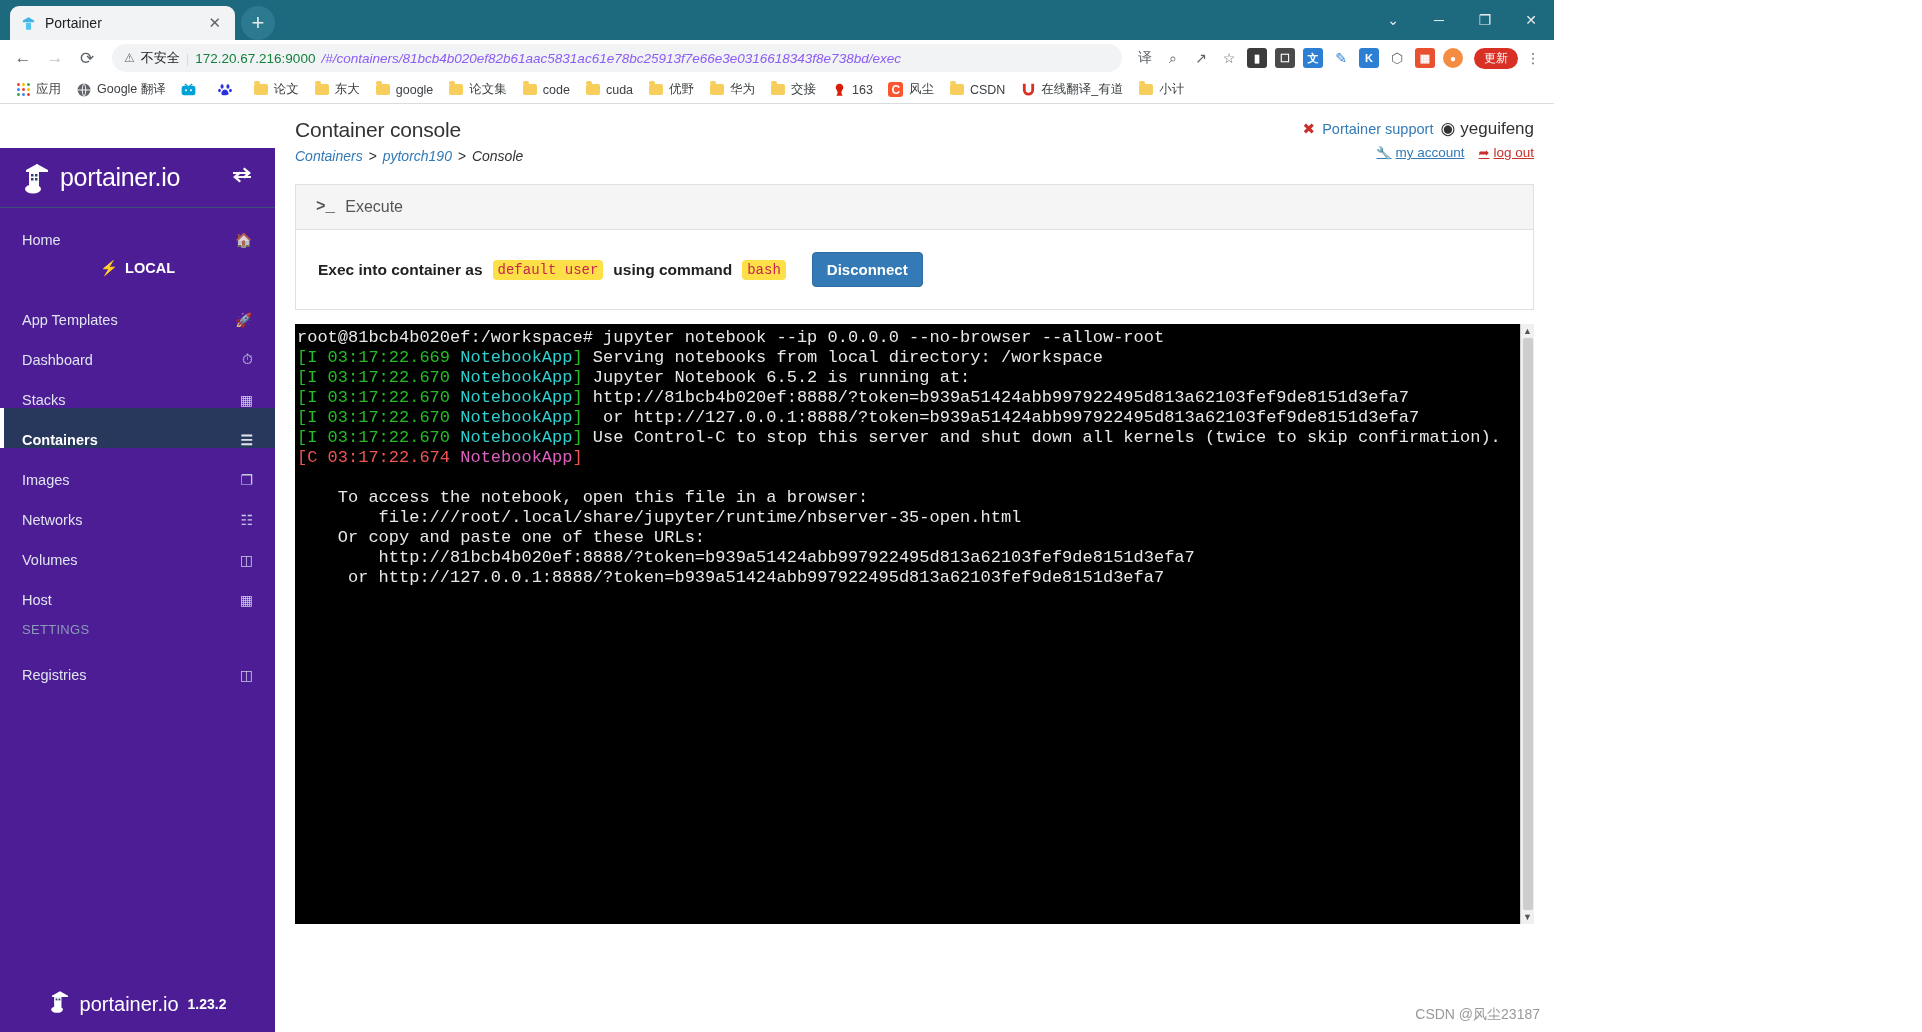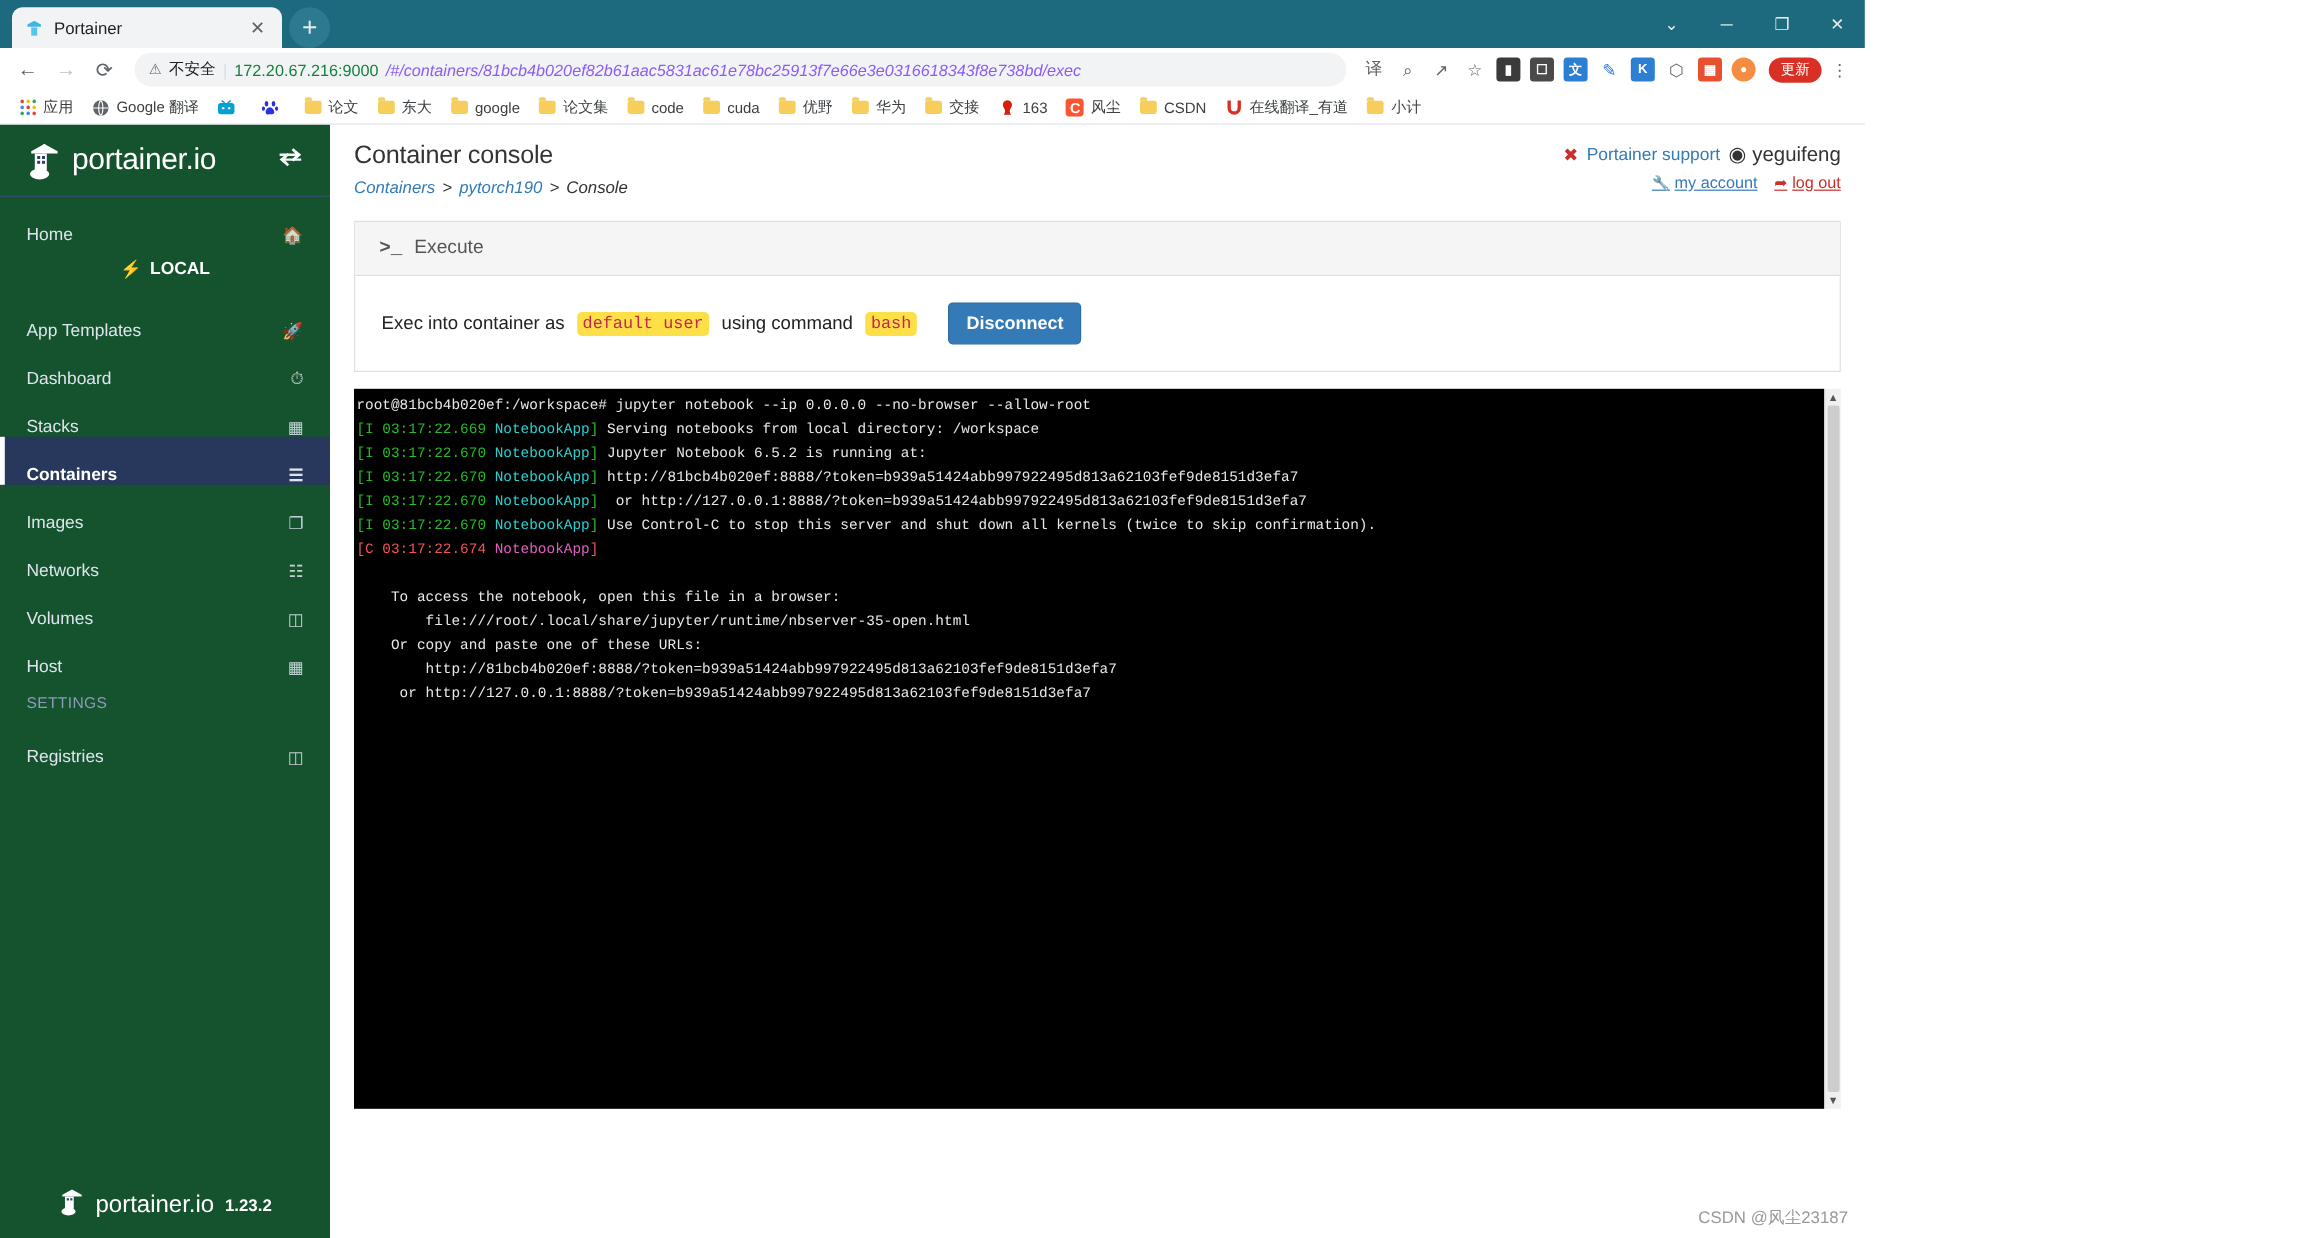--- a/index.html
+++ b/index.html
@@ -65,21 +65,21 @@
   .bm-ico { width: 16px; height: 16px; display: flex; align-items: center; justify-content: center; font-size: 11px; flex-shrink: 0; }
   .folder-ico { width:14px;height:11px;background:#f7cd5c;border-radius:2px;position:relative; }
   .folder-ico:before { content:''; position:absolute; top:-3px; left:0; width:6px;height:3px;background:#f7cd5c;border-radius:2px 2px 0 0;}
   .apps-grid { display:grid; grid-template-columns: repeat(3,3px); grid-gap:2px; }
   .apps-grid i { width:3px;height:3px;border-radius:50%; display:block;}
 
   
   .app { flex: 1; display: flex; background: #ffffff; min-height: 0; }
 
   .sidebar {
-    width: 275px; background: #14532d; color: #fff; display: flex; flex-direction: column; flex-shrink: 0;
+    width: 275px; background: #4c1d95; color: #fff; display: flex; flex-direction: column; flex-shrink: 0; margin-top: 44px;
   }
   .brand {
     height: 60px; display: flex; align-items: center; padding: 0 22px; gap: 8px;
     border-bottom: 1px solid #3b4d78;
   }
   .brand-logo { width: 30px; height: 34px; flex-shrink:0; }
   .brand-text { font-size: 25px; font-weight: 300; letter-spacing: -0.3px; flex: 1; }
   .brand-toggle { font-size: 17px; color: #fff; }
 
   .nav-item {
@@ -122,36 +122,36 @@
   .wrench { color: #2b6fb5; font-size: 12px; }
   .exit-ico { color: #c9302c; font-size: 13px; }
 
   .panel { margin: 10px 20px 0 20px; border: 1px solid #e0e0e0; background: #fff; }
   .panel-head {
     background: #f5f5f5; border-bottom: 1px solid #e0e0e0; padding: 13px 20px;
     font-size: 16px; color: #555; display: flex; align-items: center; gap: 10px;
   }
   .prompt-ico { font-family: "Liberation Mono", monospace; font-weight: bold; font-size: 16px; color:#555; }
   .panel-body { padding: 22px 22px; display: flex; align-items: center; gap: 10px; flex-wrap: wrap; }
-  .exec-text { font-size: 15.5px; font-weight: normal; color: #222; }
+  .exec-text { font-size: 15.5px; font-weight: bold; color: #222; }
   .code-chip {
     font-family: "Liberation Mono", monospace; font-size: 14px; color: #c7254e;
     background: #fde047; border-radius: 4px; padding: 2px 5px;
   }
   .btn-primary {
     background: #337ab7; color: #fff; border: 1px solid #2e6da4; border-radius: 4px;
     padding: 8px 14px; font-size: 15px; font-weight: bold; cursor: pointer; margin-left: 16px;
   }
 
   
   .term-wrap { margin: 14px 20px 0 20px; display: flex; }
   .terminal {
     flex: 1; background: #000; color: #e6e6e6;
     font-family: "Liberation Mono", "DejaVu Sans Mono", monospace;
-    font-size: 12px; line-height: 20px; padding: 4px 2px 4px 2px;
+    font-size: 17px; line-height: 20px; padding: 4px 2px 4px 2px;
     height: 600px; overflow: hidden; white-space: pre;
   }
   .term-scroll {
     width: 14px; background: #f0f0f0; border-left: 1px solid #d0d0d0;
     display: flex; flex-direction: column; align-items: center; justify-content: space-between;
     padding: 2px 0; font-size: 9px; color: #555;
   }
   .term-thumb { width: 10px; flex:1; margin: 2px 0; background: #cdcdcd; border-radius: 2px; }
   .t-white { color: #e8e8e8; }
   .t-green { color: #25bc25; }

